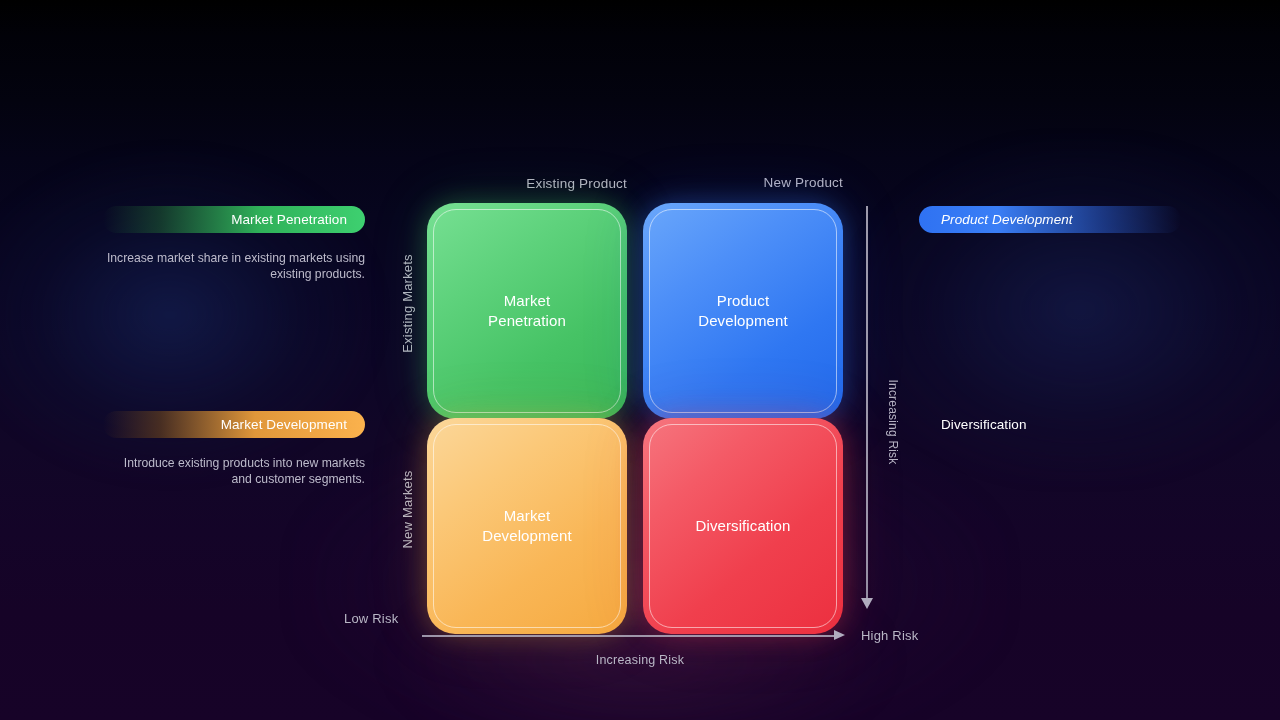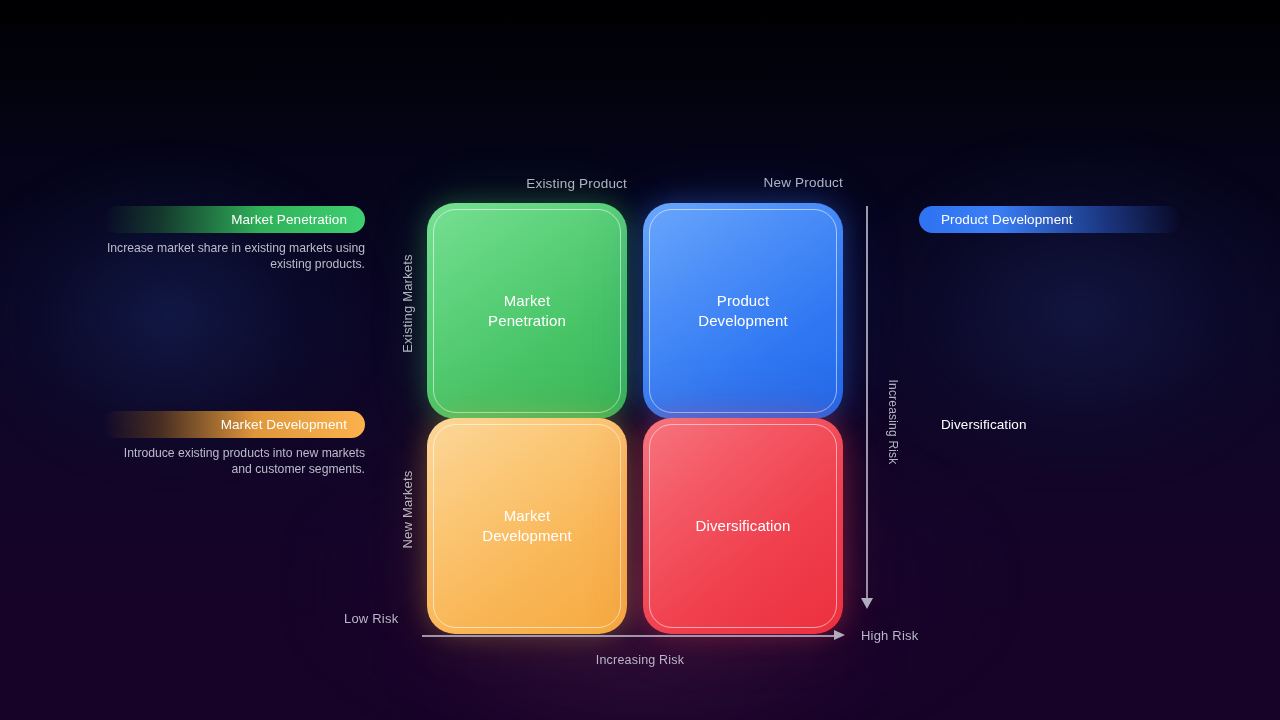--- a/index.html
+++ b/index.html
@@ -166,21 +166,21 @@
   .callout .pill {
     height: 27px;
     border-radius: 14px;
     display: flex;
     align-items: center;
     font-size: 13.5px;
     color: #ffffff;
     letter-spacing: 0.1px;
   }
   .callout .desc {
-    margin-top: 7px;
+    margin-top: 17px;
     font-size: 12.2px;
     line-height: 1.34;
     color: #bdbbcb;
   }
 
   
   .callout.left { }
   .callout.left .pill { justify-content: flex-end; padding-right: 18px; }
   .callout.left .desc { text-align: right; }
 
@@ -192,20 +192,21 @@
   .callout.cl-mp .pill {
     background: linear-gradient(90deg, rgba(26,60,35,0.0) 0%, rgba(30,95,50,0.55) 22%, #2fb159 60%, #3ed070 100%);
   }
   .callout.cl-md { left: 103px; top: 411px; }
   .callout.cl-md .pill {
     background: linear-gradient(90deg, rgba(60,42,20,0.0) 0%, rgba(110,70,28,0.6) 22%, #e0973a 58%, #fbb24d 100%);
   }
   .callout.cr-pd { left: 919px; top: 206px; }
   .callout.cr-pd .pill {
     background: linear-gradient(90deg, #2f72f2 0%, #3a7ef6 30%, rgba(45,100,220,0.50) 70%, rgba(25,40,90,0.0) 100%);
+    font-style: italic;
   }
   .callout.cr-dv { left: 919px; top: 411px; }
   .callout.cr-dv .pill {
     background: linear-gradient(90deg, #ef4a58 0%, #ee4css 0%, #ef4a58 28%, rgba(200,50,70,0.48) 70%, rgba(80,20,40,0.0) 100%);
   }
 
   
   .v-axis {
     position: absolute;
     left: 866px;

